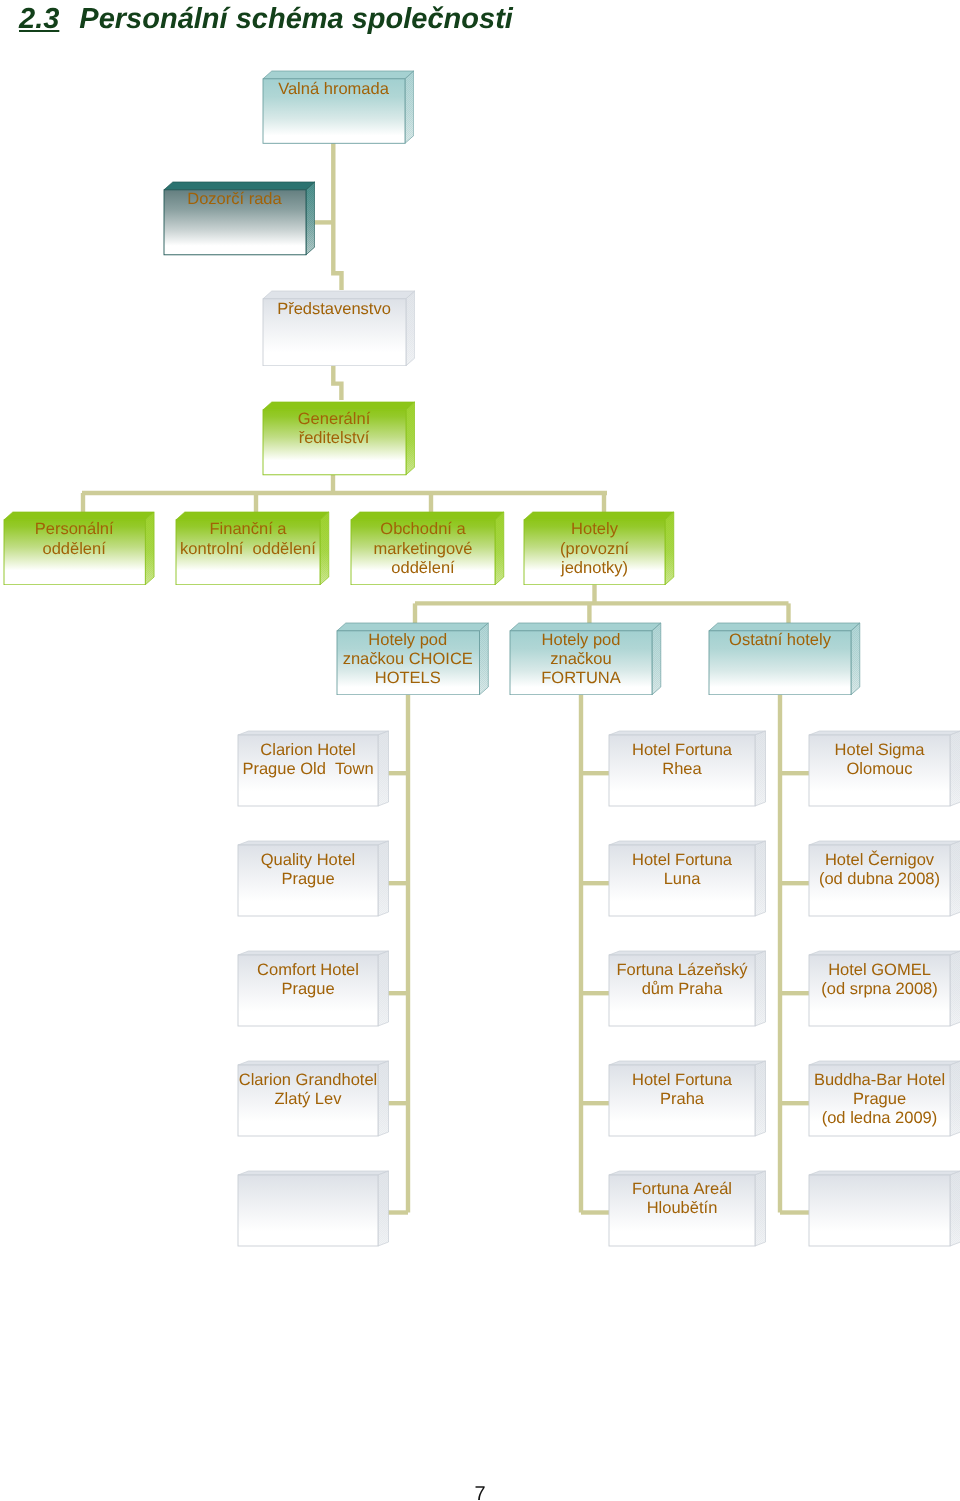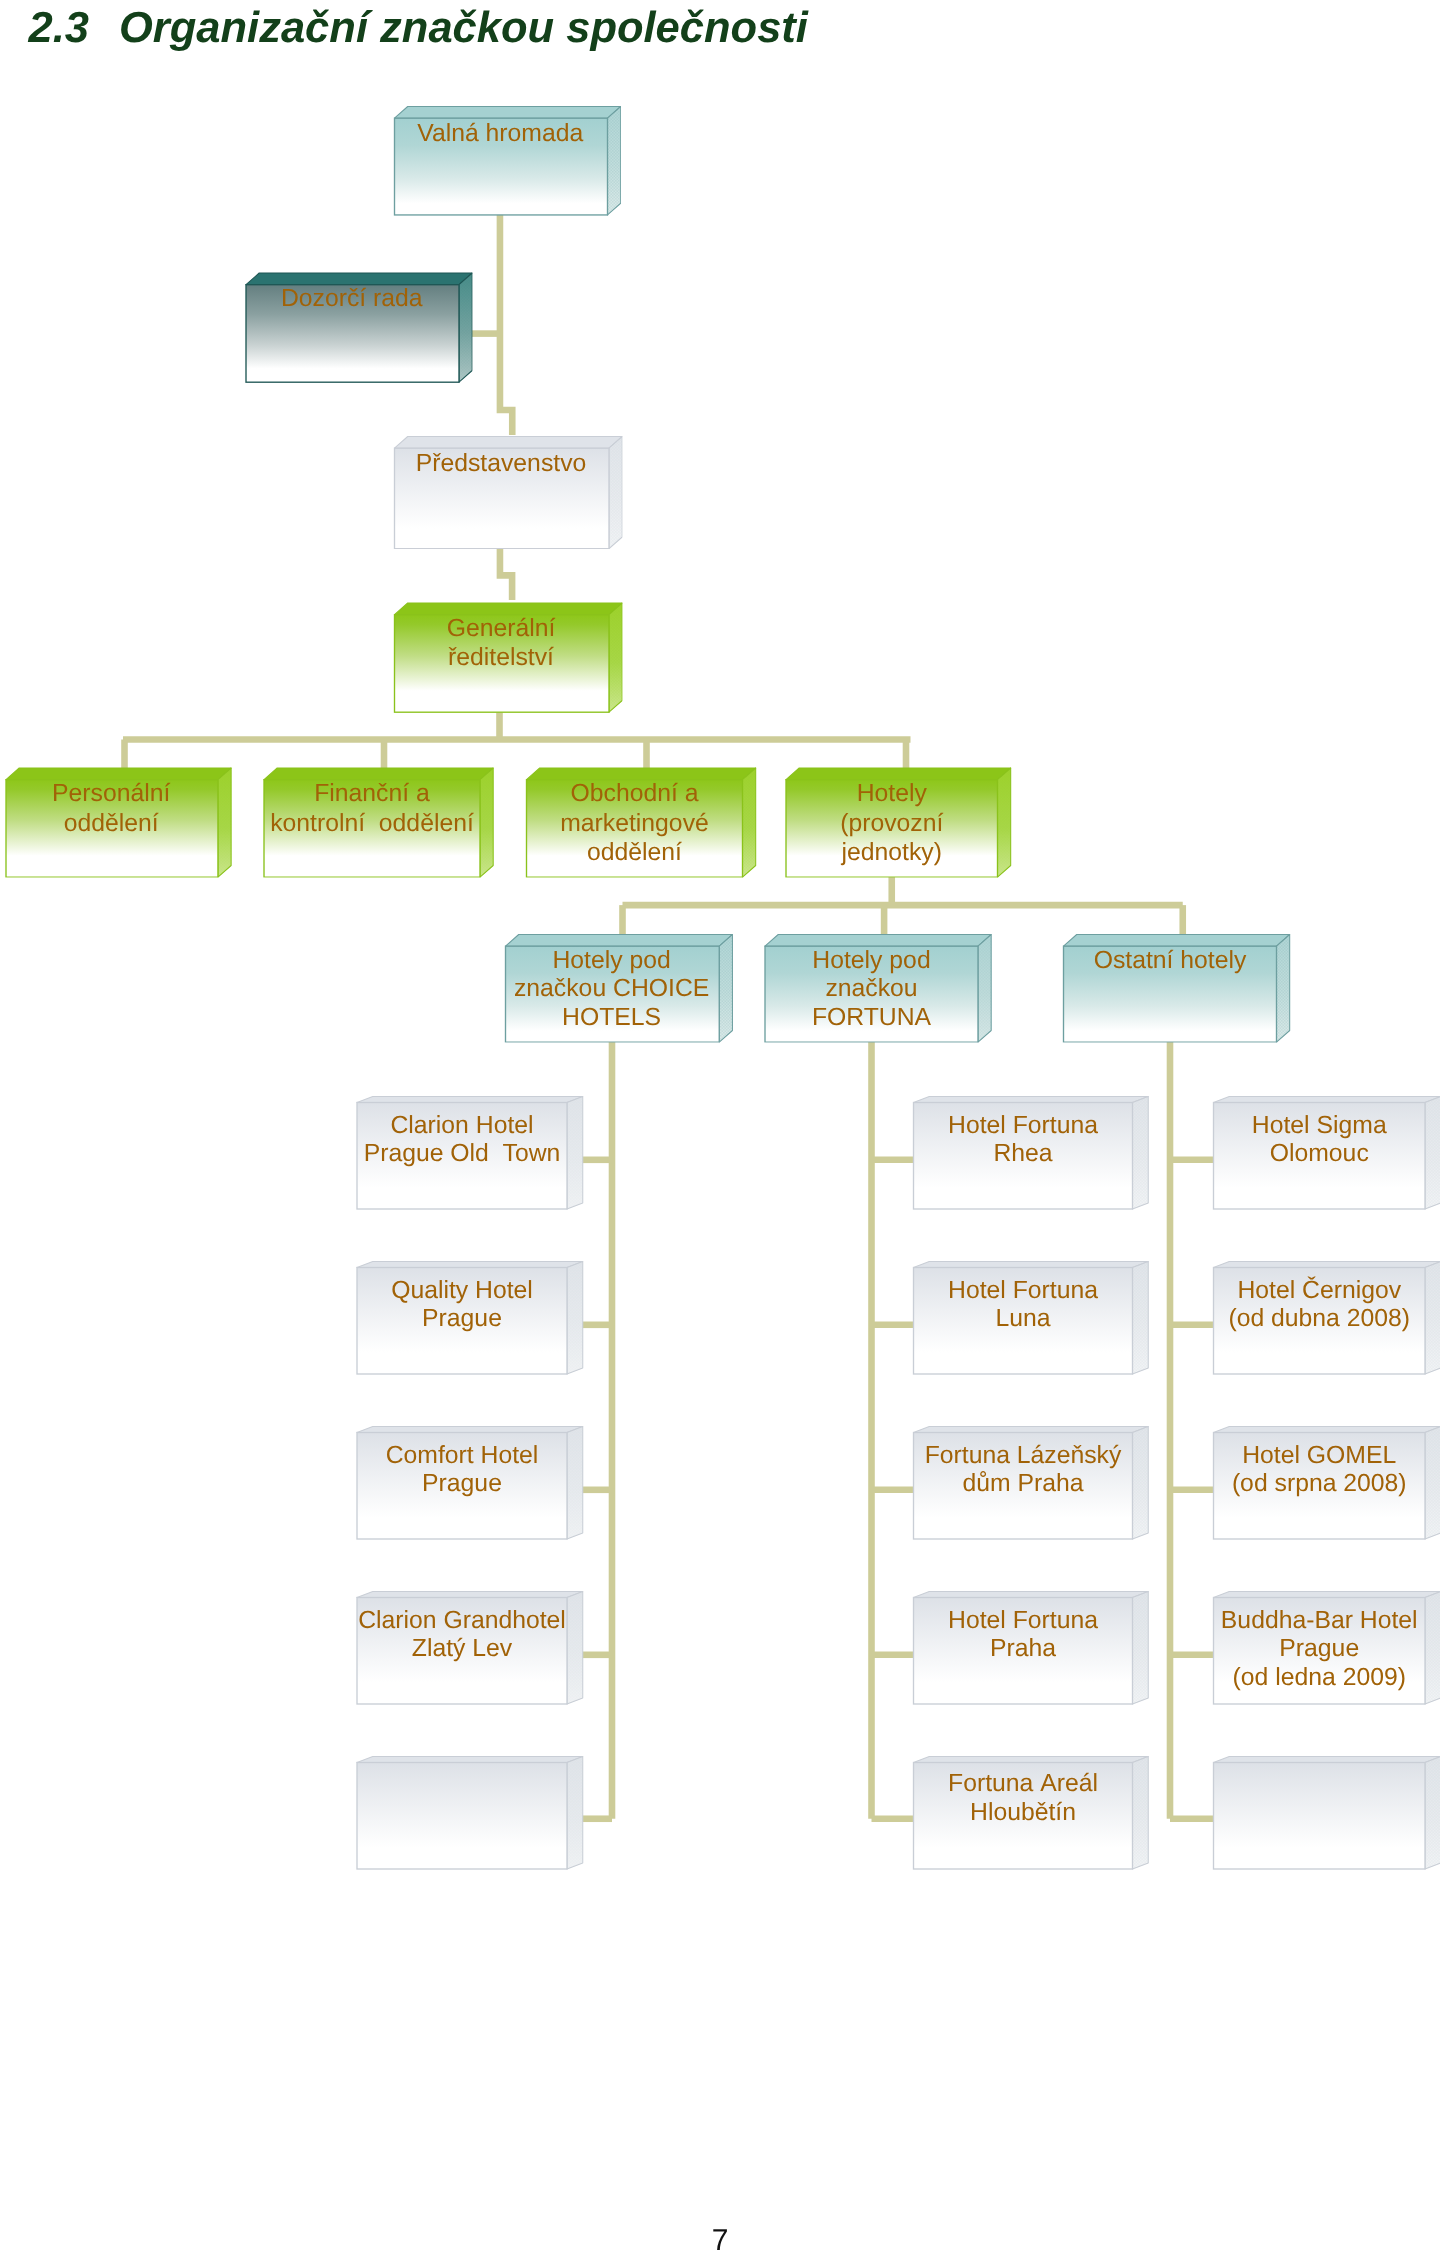--- a/index.html
+++ b/index.html
@@ -1,32 +1,32 @@
 <!DOCTYPE html>
 <html><head>
 <meta charset="utf-8">
 <style>
   html,body{margin:0;padding:0;background:#fff;-webkit-font-smoothing:antialiased;text-rendering:geometricPrecision;}
   body{width:960px;height:1501px;overflow:hidden;font-family:"Liberation Sans",sans-serif;}
   #stage{position:relative;width:960px;height:1501px;background:#fff;}
   .heading{position:absolute;left:19px;top:3px;transform:translateZ(0);font-size:29px;font-weight:bold;font-style:italic;
            color:#13401a;white-space:nowrap;}
-  .heading .num{display:inline-block;margin-right:20px;}
+  .heading .num{display:inline-block;margin-right:20px;text-decoration:underline;}
   .pagenum{transform:translateZ(0);position:absolute;left:0;top:1483px;width:960px;text-align:center;font-size:20px;color:#111;}
   #wires{position:absolute;left:0;top:0;width:960px;height:1501px;}
   #boxes{position:absolute;left:0;top:0;width:960px;height:1501px;}
   .node{position:absolute;}
   .node .lbl{position:absolute;left:0;right:0;text-align:center;color:#a16207;transform:translateZ(0);
              font-size:16.5px;line-height:19.2px;}
 </style>
 </head>
 <body>
 
 <div id="stage">
-  <div class="heading"><span class="num">2.3</span><span>Organizační značkou společnosti</span></div>
+  <div class="heading"><span class="num">2.3</span><span>Personální schéma společnosti</span></div>
   <svg id="wires" viewBox="0 0 960 1501">
       <defs id="gdefs"></defs>
       <g id="wireg">
         <polyline points="333.3,143 333.3,273.3 341.5,273.3 341.5,290" fill="none" stroke="#cdcc98" stroke-width="4.4"></polyline>
         <polyline points="312,222.4 333.3,222.4" fill="none" stroke="#cdcc98" stroke-width="4.4"></polyline>
         <polyline points="333.3,365 333.3,383.6 341.4,383.6 341.4,400" fill="none" stroke="#cdcc98" stroke-width="4.4"></polyline>
         <polyline points="333,475 333,493" fill="none" stroke="#cdcc98" stroke-width="4.4"></polyline>
         <polyline points="82,493 607,493" fill="none" stroke="#cdcc98" stroke-width="4.4"></polyline>
         <polyline points="83,493 83,514" fill="none" stroke="#cdcc98" stroke-width="4.4"></polyline>
         <polyline points="256,493 256,514" fill="none" stroke="#cdcc98" stroke-width="4.4"></polyline>

